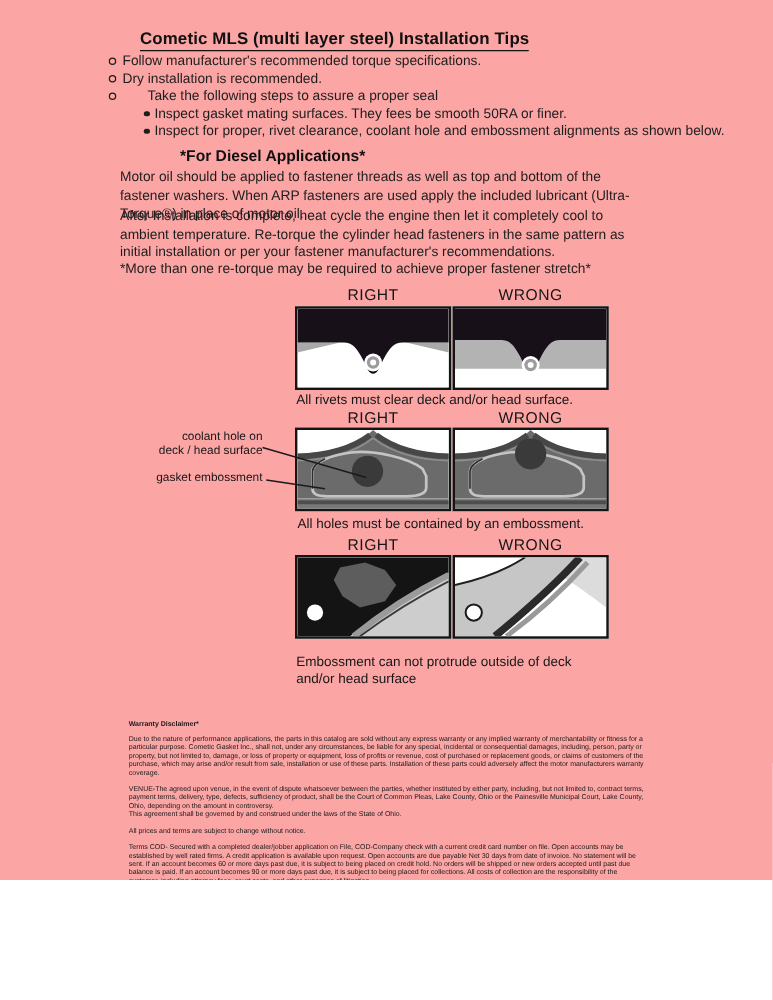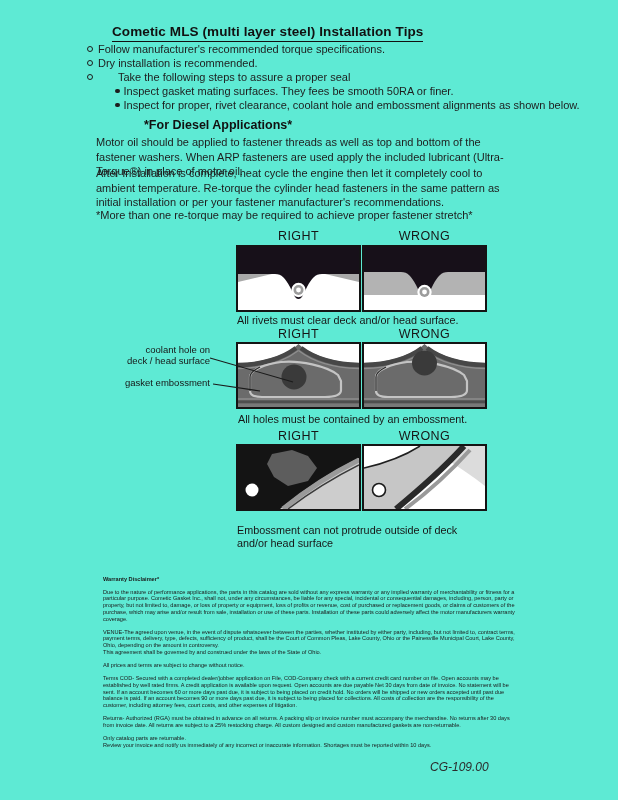--- a/index.html
+++ b/index.html
@@ -1,17 +1,17 @@
 <!DOCTYPE html>
 <html><head>
 <meta charset="utf-8">
 <style>
   html,body{margin:0;padding:0;}
   body{background:#ffffff;font-family:"Liberation Sans",sans-serif;color:#1d1d1d;}
-  .page{position:relative;width:618px;height:800px;background:#5eead4;overflow:hidden;}
+  .page{position:relative;width:618px;height:704px;background:#fca5a5;overflow:hidden;}
   .abs{position:absolute;}
   .title{font-size:13.5px;font-weight:bold;color:#111;display:inline-block;padding-bottom:2px;border-bottom:1.6px solid #111;letter-spacing:0.1px;}
   .line{font-size:11px;line-height:14px;white-space:nowrap;display:flex;align-items:center;}
   .o-bullet{width:4px;height:4px;border:1.1px solid #1d1d1d;border-radius:50%;display:inline-block;margin-right:5px;flex:0 0 auto;}
   .f-bullet{width:4.5px;height:4.5px;background:#1d1d1d;border-radius:50%;display:inline-block;margin-right:4px;flex:0 0 auto;}
   .h2{font-size:12.5px;font-weight:bold;color:#111;}
   .para{font-size:11px;line-height:14.5px;width:424px;}
   .dg-label{font-size:12.5px;letter-spacing:0.4px;color:#161616;width:125px;text-align:center;}
   .panel{width:121px;height:63px;border:2px solid #141414;background:#fff;}
   .panel svg{display:block;}

